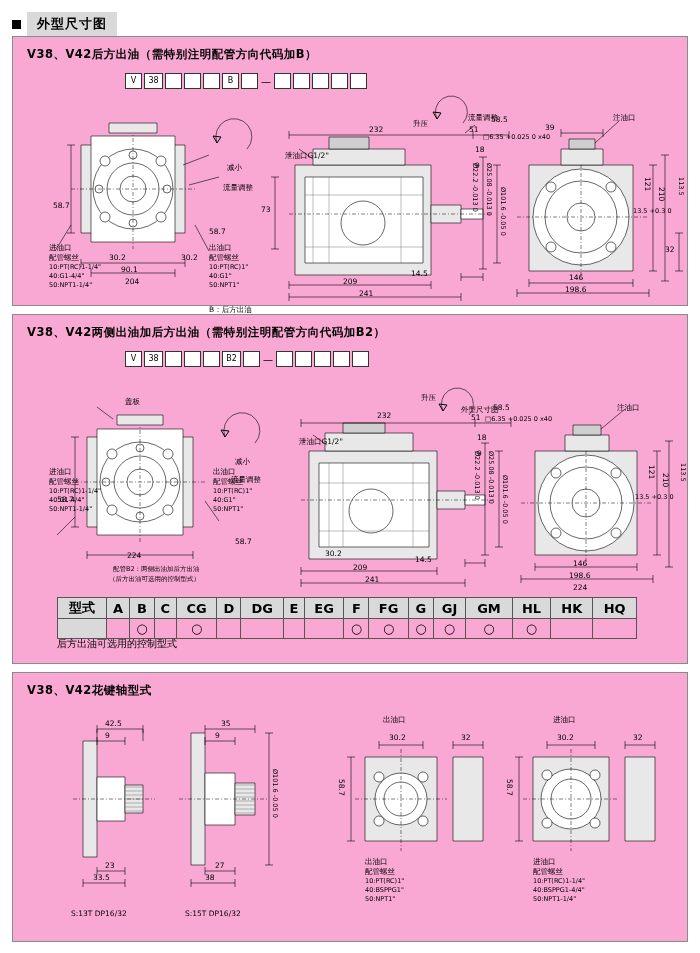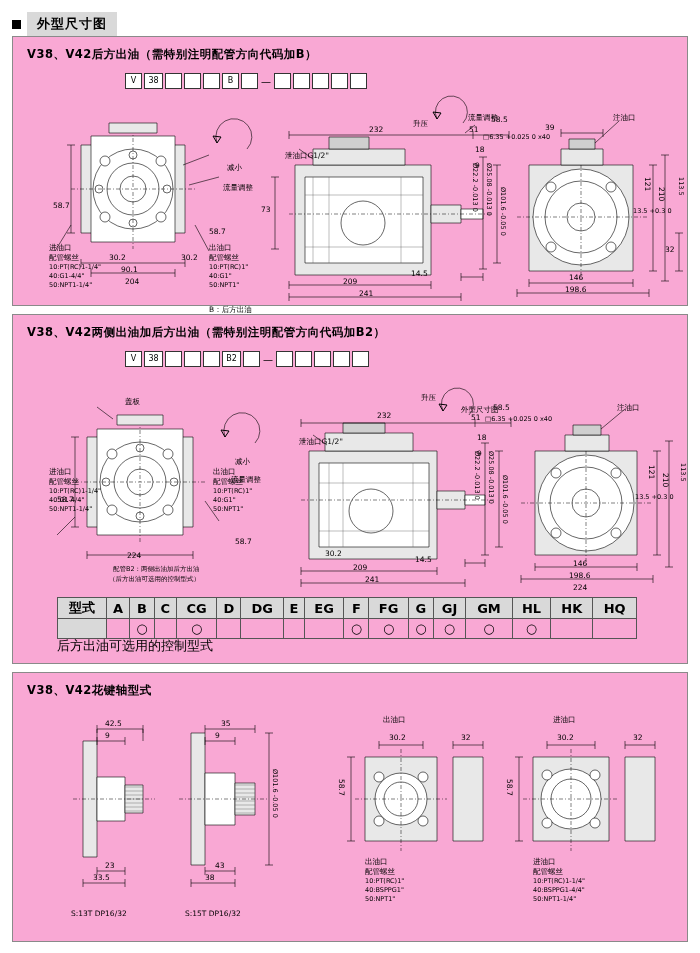--- a/index.html
+++ b/index.html
@@ -61,21 +61,21 @@
 
   
   table.modelsel{
     position:absolute;border-collapse:collapse;font-size:13px;
   }
   table.modelsel td,table.modelsel th{
     border:1px solid #555;height:17px;text-align:center;font-weight:normal;
   }
   table.modelsel th{background:#d9d9d9;font-weight:bold;}
   table.modelsel td.first,table.modelsel th.first{width:46px;background:#d9d9d9;}
-  .tbl-note{position:absolute;font-size:13px;}
+  .tbl-note{position:absolute;font-size:10px;}
 </style>
 </head>
 <body>
 
 <div class="page">
 
   <div class="page-title">
     <span class="sq"></span>
     <span class="txt">外型尺寸图</span>
   </div>
@@ -501,21 +501,21 @@
     </svg>
 
     <div class="lbl" style="left:92px;top:46px;">42.5</div>
     <div class="lbl" style="left:92px;top:58px;">9</div>
     <div class="lbl" style="left:92px;top:188px;">23</div>
     <div class="lbl" style="left:80px;top:200px;">33.5</div>
     <div class="lbl" style="left:58px;top:236px;">S:13T DP16/32</div>
 
     <div class="lbl" style="left:208px;top:46px;">35</div>
     <div class="lbl" style="left:202px;top:58px;">9</div>
-    <div class="lbl" style="left:202px;top:188px;">43</div>
+    <div class="lbl" style="left:202px;top:188px;">27</div>
     <div class="lbl" style="left:192px;top:200px;">38</div>
     <div class="lbl" style="left:172px;top:236px;">S:15T DP16/32</div>
     <div class="lbl sm vert" style="left:258px;top:96px;">Ø101.6 -0.05 0</div>
 
     <div class="lbl" style="left:370px;top:42px;">出油口</div>
     <div class="lbl" style="left:376px;top:60px;">30.2</div>
     <div class="lbl" style="left:448px;top:60px;">32</div>
     <div class="lbl vert" style="left:324px;top:106px;">58.7</div>
     <div class="lbl" style="left:352px;top:184px;">出油口</div>
     <div class="lbl" style="left:352px;top:194px;">配管螺丝</div>

